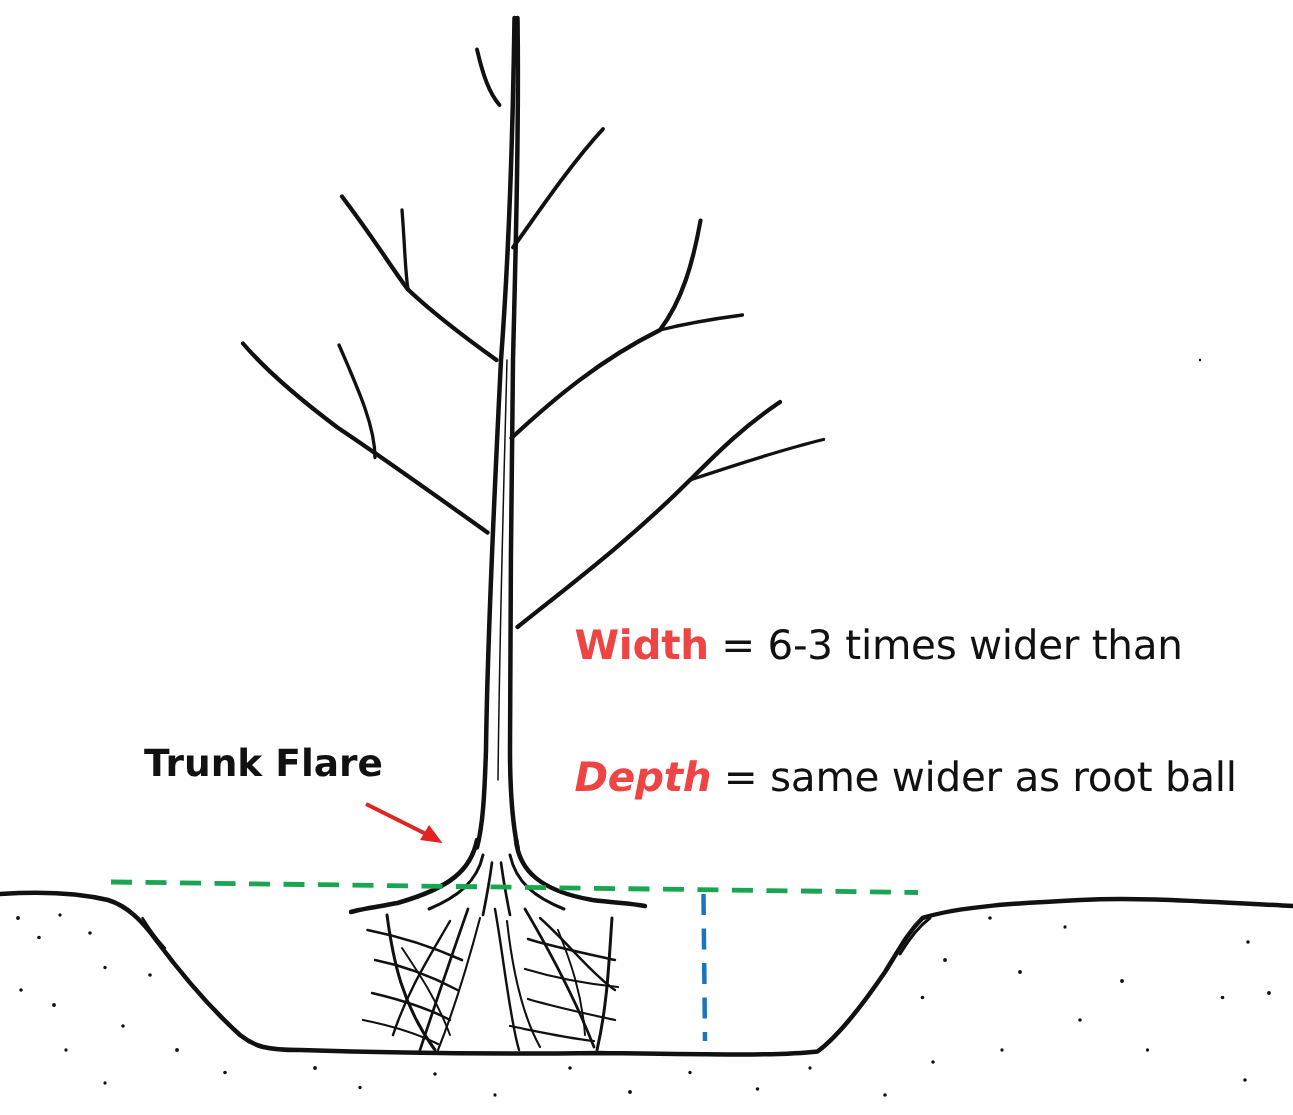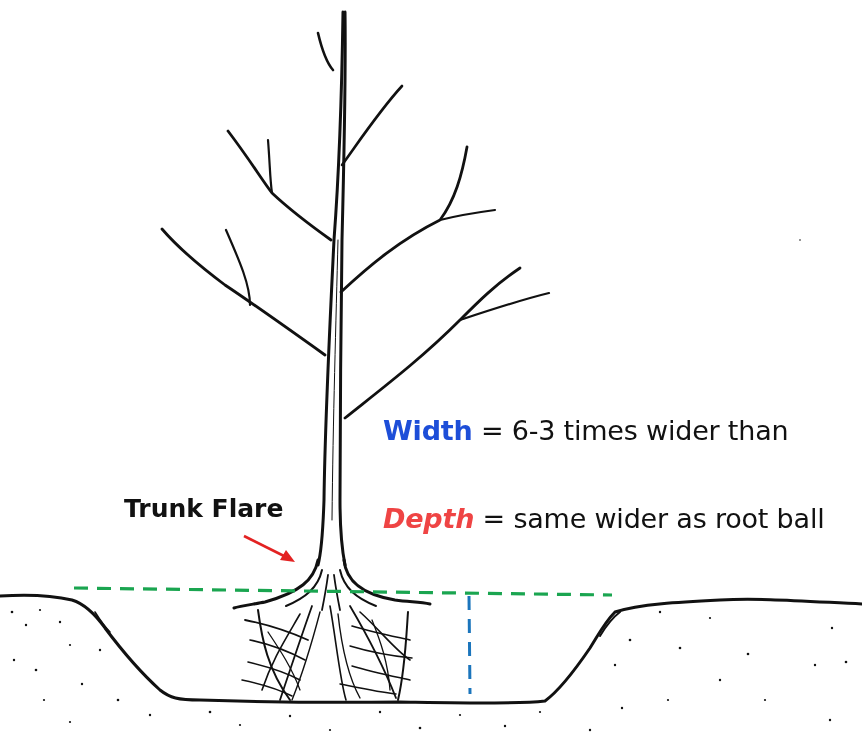--- a/index.html
+++ b/index.html
@@ -3,23 +3,23 @@
   <meta charset="utf-8">
   <style>
     html, body { margin: 0; padding: 0; background: #ffffff; }
     body { width: 862px; height: 743px; position: relative; overflow: hidden;
            font-family: "DejaVu Sans", "Liberation Sans", sans-serif; }
     .canvas { position: absolute; left: 0; top: 0; width: 862px; height: 743px; }
     svg.art { position: absolute; left: 0; top: 0; }
     .label { position: absolute; color: #111; white-space: nowrap; }
     .annot { font-size: 27px; line-height: 45px; letter-spacing: -0.2px; }
     .annot .key { font-weight: bold; }
-    .width-key { color: #1d4ed8; }
+    .width-key { color: #ef4444; }
     .depth-key { color: #ef4444; font-style: italic; }
-    .trunk-label { left: 124px; top: 494px; font-size: 25px; font-weight: bold; color: #111; }
+    .trunk-label { left: 96px; top: 494px; font-size: 25px; font-weight: bold; color: #111; }
     .line1 { left: 383px; top: 408px; }
     .line2 { left: 383px; top: 453px; }
     .line3 { left: 383px; top: 496px; }
   </style>
 </head>
 <body>
 
 <div class="canvas">
 
   <svg class="art" width="862" height="743" viewBox="0 0 862 743">

